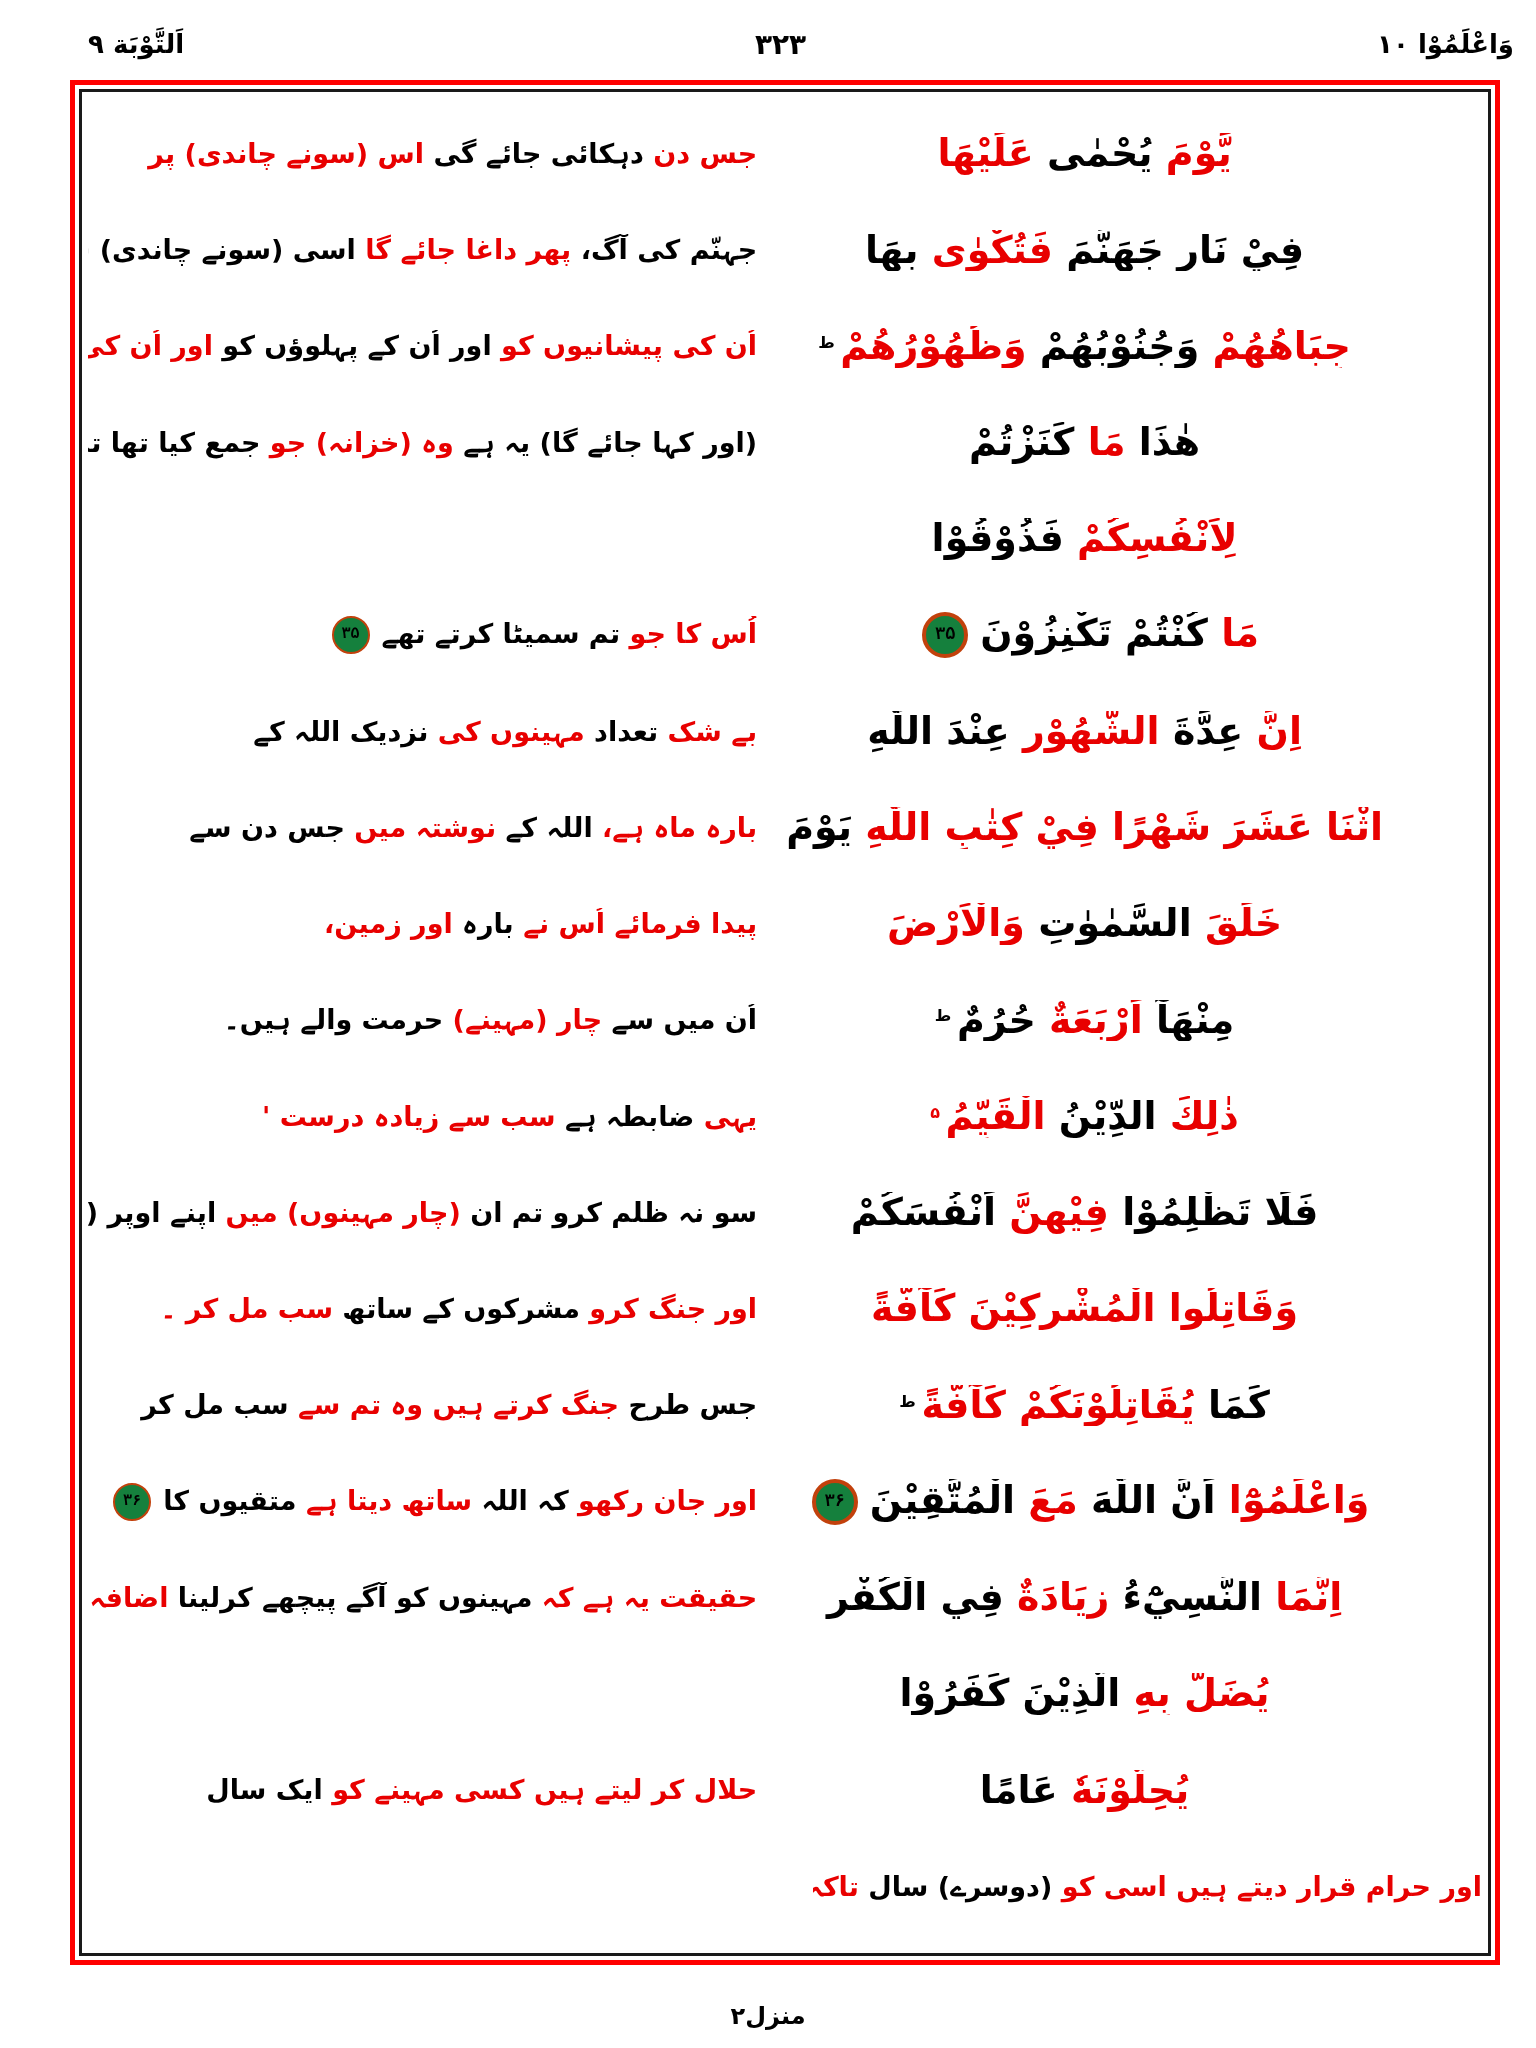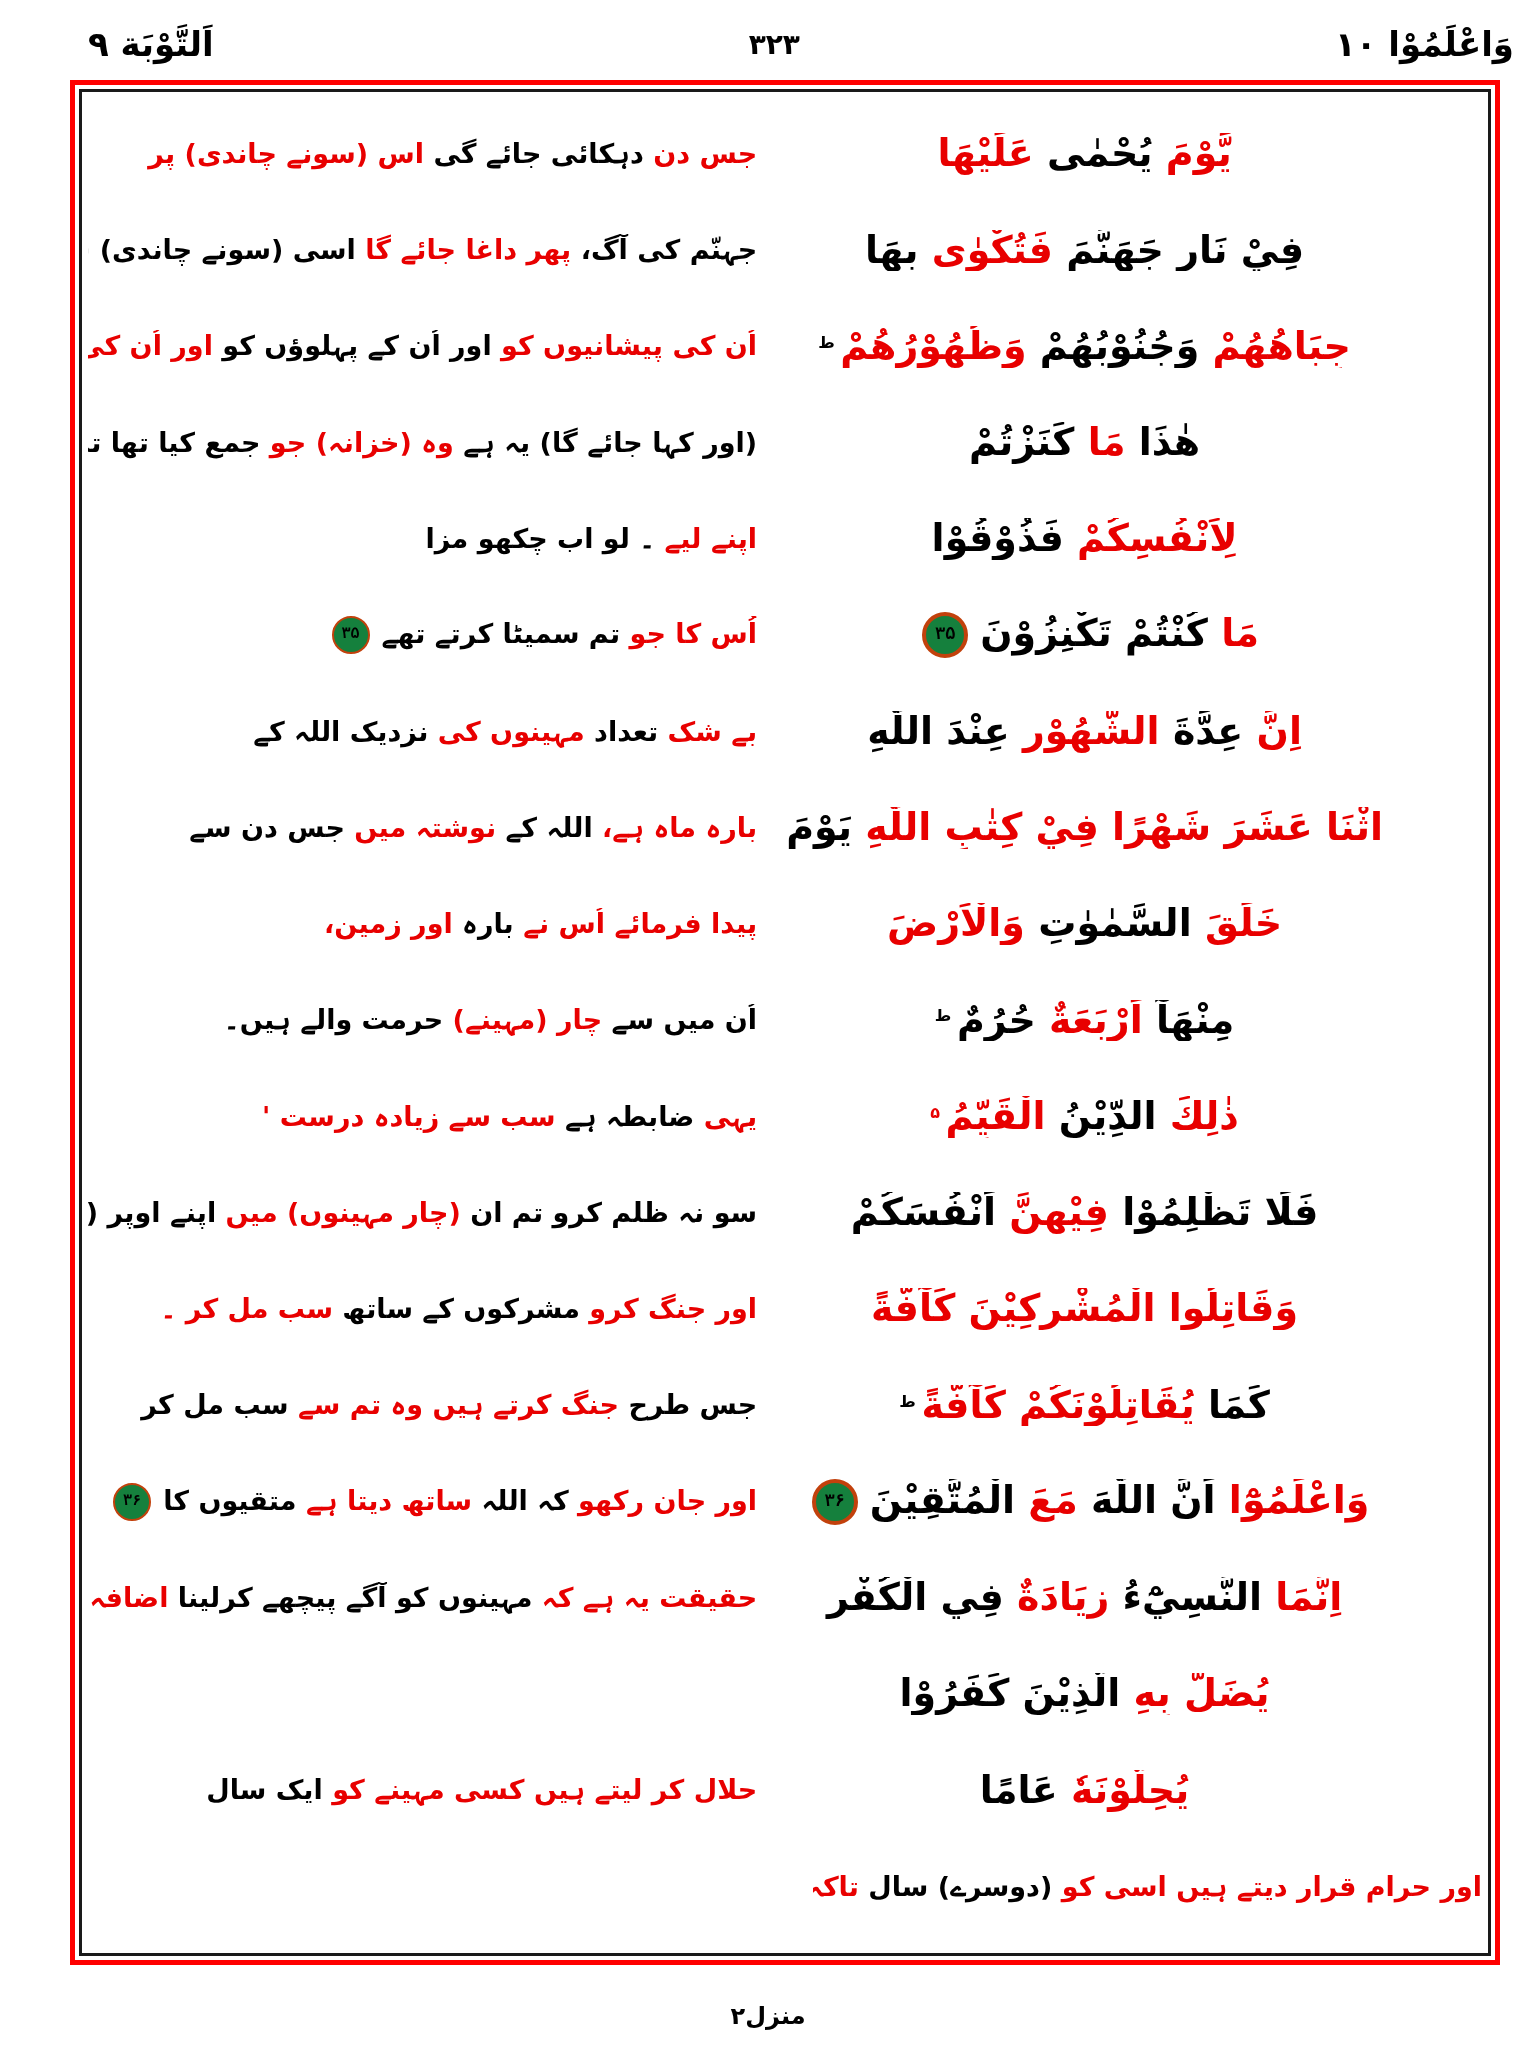--- a/index.html
+++ b/index.html
@@ -6,21 +6,21 @@
   .page{
     position:relative;width:1536px;height:2048px;background:#ffffff;
     font-family:"DejaVu Sans",sans-serif;overflow:hidden;direction:rtl;
   }
   
   .header{
     position:absolute;top:14px;left:88px;right:22px;height:60px;
     display:flex;flex-direction:row;justify-content:space-between;align-items:center;
     font-weight:bold;color:#000;
   }
-  .hdr-side{font-size:34px;white-space:nowrap;}
+  .hdr-side{font-size:26px;white-space:nowrap;}
   .hdr-page{font-size:28px;letter-spacing:2px;}
   
   .frame{
     position:absolute;left:70px;top:80px;width:1430px;height:1885px;
     border:5px solid var(--frame-red);box-sizing:border-box;padding:4px;
     background:#fff;
   }
   .frame-inner{
     width:100%;height:100%;box-sizing:border-box;border:3px solid var(--frame-black);
     display:flex;flex-direction:column;justify-content:space-between;
@@ -79,21 +79,20 @@
         <div class="row">
           <div class="ar-cell"><span class="red">جِبَاهُهُمْ </span><span class="black">وَجُنُوْبُهُمْ </span><span class="red">وَظُهُوْرُهُمْ</span><span class="black waqf"> ط</span></div>
           <div class="ur-cell"><span class="red">اُن کی پیشانیوں کو </span><span class="black">اور اُن کے پہلوؤں کو </span><span class="red">اور اُن کی پیٹھوں کو ۔</span></div>
         </div>
         <div class="row">
           <div class="ar-cell"><span class="black">هٰذَا </span><span class="red">مَا </span><span class="black">كَنَزْتُمْ</span></div>
           <div class="ur-cell"><span class="black">(اور کہا جائے گا) یہ ہے </span><span class="red">وہ (خزانہ) جو </span><span class="black">جمع کیا تھا تم نے</span></div>
         </div>
         <div class="row">
           <div class="ar-cell"><span class="red">لِاَنْفُسِكُمْ </span><span class="black">فَذُوْقُوْا</span></div>
-          <div class="ur-cell"><span class="red">اپنے لیے </span><span class="black">۔ لو اب چکھو مزا</span></div>
         </div>
         <div class="row">
           <div class="ar-cell"><span class="red">مَا </span><span class="black">كُنْتُمْ تَكْنِزُوْنَ</span><span class="verse-badge">۳۵</span></div>
           <div class="ur-cell"><span class="red">اُس کا جو </span><span class="black">تم سمیٹا کرتے تھے</span><span class="verse-badge">۳۵</span></div>
         </div>
         <div class="row">
           <div class="ar-cell"><span class="red">اِنَّ </span><span class="black">عِدَّةَ </span><span class="red">الشُّهُوْرِ </span><span class="black">عِنْدَ اللّٰهِ</span></div>
           <div class="ur-cell"><span class="red">بے شک </span><span class="black">تعداد </span><span class="red">مہینوں کی </span><span class="black">نزدیک اللہ کے</span></div>
         </div>
         <div class="row">

